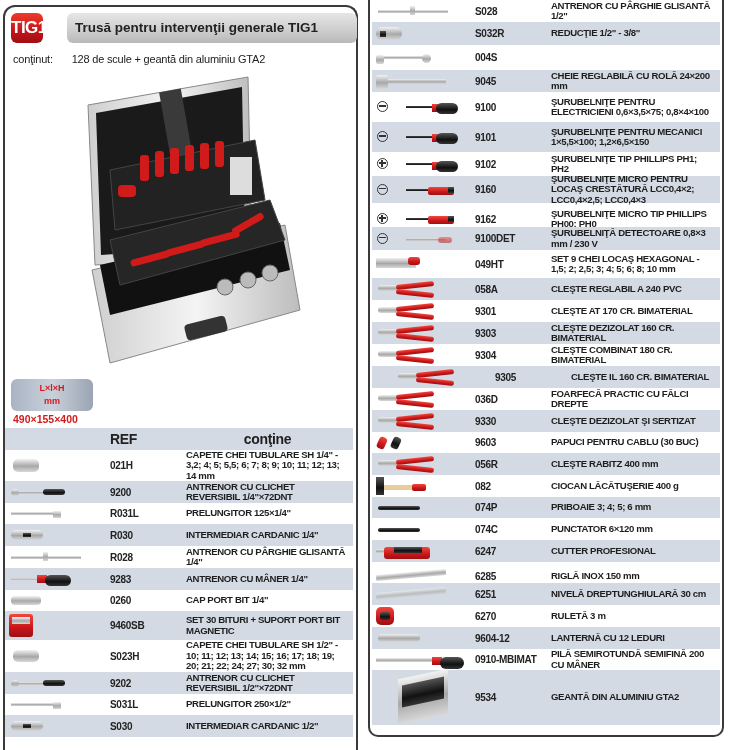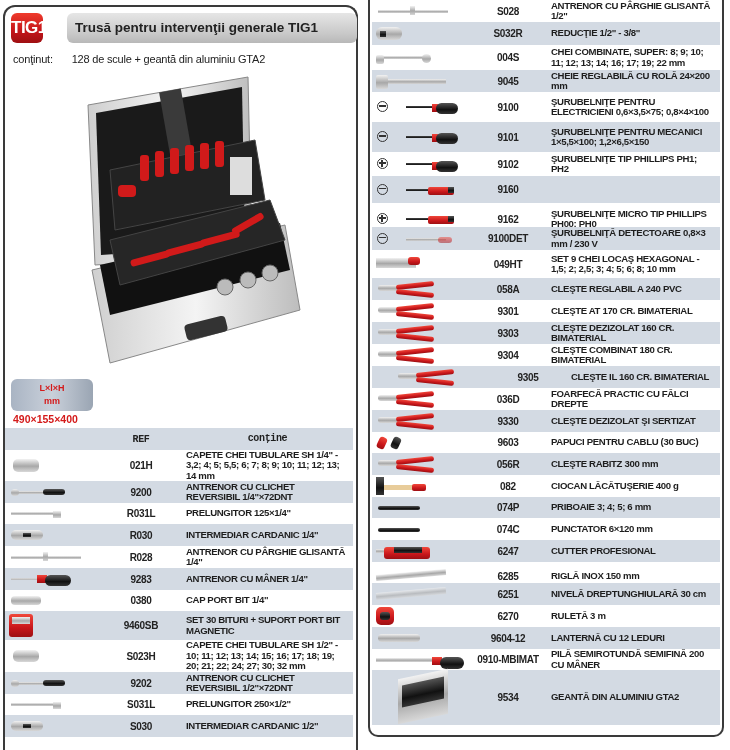--- a/index.html
+++ b/index.html
@@ -35,24 +35,24 @@
     background: linear-gradient(90deg, #a9b4c3, #c9d0da 50%, #9aa5b3);
     color: #d41a1a; font-weight: bold; font-size: 9px; text-align: center; line-height: 13px; padding-top: 3px;
   }
   .dim-value { position: absolute; left: 8px; top: 406px; color: #d41a1a; font-weight: bold; font-size: 10.5px; }
 
   
   .tbl { position: absolute; }
   .row { position: absolute; left: 0; display: flex; align-items: center; }
   .row.alt { background: #d3dae3; }
   .cell-img { position: relative; height: 100%; flex: none; }
-  .cell-ref { flex: none; text-align: center; font-weight: bold; font-size: 10px; color: #222; letter-spacing: -0.3px; font-stretch: condensed; }
+  .cell-ref { flex: none; text-align: left; font-weight: bold; font-size: 10px; color: #222; letter-spacing: -0.3px; font-stretch: condensed; }
   .cell-desc { flex: 1; font-weight: bold; font-size: 9.6px; color: #1e1e1e; line-height: 10.5px; letter-spacing: -0.35px; padding-right: 4px; }
   .hdr { background: #d3dae3; }
-  .hdr .cell-ref, .hdr .cell-desc { font-size: 10px; font-family: Liberation Mono, monospace; }
+  .hdr .cell-ref, .hdr .cell-desc { font-size: 14px; }
   .hdr .cell-desc { text-align: center; }
 
   .left-table { left: 5px; top: 423px; width: 348px; }
   .left-table .row { width: 348px; }
   .left-table .cell-img { width: 105px; }
   .left-table .cell-ref { width: 62px; }
   .left-table .cell-desc { padding-left: 14px; }
 
   .right-panel {
     position: absolute; left: 368px; top: 0; width: 356px; height: 737px;
@@ -188,21 +188,21 @@
         <div class="g red" style="left:32px;top:34%;width:10px;height:8px;"></div>
         <div class="g dark" style="left:40px;top:30%;width:26px;height:11px;border-radius:6px;"></div>
       </div>
       <div class="cell-ref">9283</div>
       <div class="cell-desc">ANTRENOR CU MÂNER 1/4"</div>
     </div>
     <div class="row" style="top: 167px; height: 21px;">
       <div class="cell-img">
         <div class="g steel" style="left:6px;top:28%;width:30px;height:44%;border-radius:4px;"></div>
       </div>
-      <div class="cell-ref">0380</div>
+      <div class="cell-ref">0260</div>
       <div class="cell-desc">CAP PORT BIT 1/4"</div>
     </div>
     <div class="row alt" style="top: 188px; height: 29px;">
       <div class="cell-img">
         <div class="g red" style="left:4px;top:12%;width:24px;height:76%;border-radius:3px;"></div>
         <div class="g steel" style="left:7px;top:20%;width:18px;height:25%;"></div>
       </div>
       <div class="cell-ref">9460SB</div>
       <div class="cell-desc">SET 30 BITURI + SUPORT PORT BIT MAGNETIC</div>
     </div>
@@ -258,21 +258,20 @@
       <div class="cell-ref">S032R</div>
       <div class="cell-desc">REDUCŢIE 1/2" - 3/8"</div>
     </div>
     <div class="row" style="top: 45px; height: 25px;">
       <div class="cell-img">
         <div class="g steel" style="left:8px;top:44%;width:46px;height:3px;"></div>
         <div class="g steel" style="left:4px;top:38%;width:8px;height:9px;border-radius:2px;"></div>
         <div class="g steel" style="left:50px;top:36%;width:9px;height:9px;border-radius:50%;"></div>
       </div>
       <div class="cell-ref">004S</div>
-      <div class="cell-desc">CHEI COMBINATE, SUPER: 8; 9; 10; 11; 12; 13; 14; 16; 17; 19; 22 mm</div>
     </div>
     <div class="row alt" style="top: 70px; height: 22px;">
       <div class="cell-img">
         <div class="g steel" style="left:6px;top:40%;width:68px;height:5px;"></div>
         <div class="g steel" style="left:4px;top:22%;width:12px;height:14px;border-radius:2px;"></div>
       </div>
       <div class="cell-ref">9045</div>
       <div class="cell-desc">CHEIE REGLABILĂ CU ROLĂ 24×200 mm</div>
     </div>
     <div class="row" style="top: 92px; height: 30px;">
@@ -306,20 +305,21 @@
       <div class="cell-desc">ŞURUBELNIŢE TIP PHILLIPS PH1; PH2</div>
     </div>
     <div class="row alt" style="top: 176px; height: 27px;">
       <div class="cell-img">
         <div class="slot-icon" style="top:calc(50% - 6px);"></div>
         <div class="g dark" style="left:34px;top:47%;width:26px;height:2px;"></div>
         <div class="g red" style="left:56px;top:40%;width:26px;height:8px;border-radius:2px;"></div>
         <div class="g dark" style="left:76px;top:41%;width:6px;height:6px;"></div>
       </div>
       <div class="cell-ref">9160</div>
+      <div class="cell-desc">ŞURUBELNIŢE MICRO PENTRU LOCAŞ CRESTĂTURĂ LCC0,4×2; LCC0,4×2,5; LCC0,4×3</div>
     </div>
     <div class="row" style="top: 203px; height: 32px;">
       <div class="cell-img">
         <div class="phil-icon" style="top:calc(50% - 6px);"></div>
         <div class="g dark" style="left:34px;top:47%;width:26px;height:2px;"></div>
         <div class="g red" style="left:56px;top:40%;width:26px;height:8px;border-radius:2px;"></div>
         <div class="g dark" style="left:76px;top:41%;width:6px;height:6px;"></div>
       </div>
       <div class="cell-ref">9162</div>
       <div class="cell-desc">ŞURUBELNIŢE MICRO TIP PHILLIPS PH00; PH0</div>
@@ -412,21 +412,21 @@
       <div class="cell-ref">9603</div>
       <div class="cell-desc">PAPUCI PENTRU CABLU (30 BUC)</div>
     </div>
     <div class="row alt" style="top: 453px; height: 22px;">
       <div class="cell-img">
         <div class="g steel" style="left:6px;top:34%;width:22px;height:6px;border-radius:3px;"></div>
         <div class="g red" style="left:24px;top:22%;width:38px;height:5px;border-radius:3px;transform:rotate(-6deg);"></div>
         <div class="g red" style="left:24px;top:60%;width:38px;height:5px;border-radius:3px;transform:rotate(6deg);"></div>
       </div>
       <div class="cell-ref">056R</div>
-      <div class="cell-desc">CLEŞTE RABITZ 300 mm</div>
+      <div class="cell-desc">CLEŞTE RABITZ 400 mm</div>
     </div>
     <div class="row" style="top: 475px; height: 22px;">
       <div class="cell-img">
         <div class="g dark" style="left:4px;top:10%;width:8px;height:80%;"></div>
         <div class="g steel" style="left:12px;top:44%;width:30px;height:5px;background:#e8cc9a;"></div>
         <div class="g red" style="left:40px;top:42%;width:14px;height:7px;border-radius:2px;"></div>
       </div>
       <div class="cell-ref">082</div>
       <div class="cell-desc">CIOCAN LĂCĂTUŞERIE 400 g</div>
     </div>

